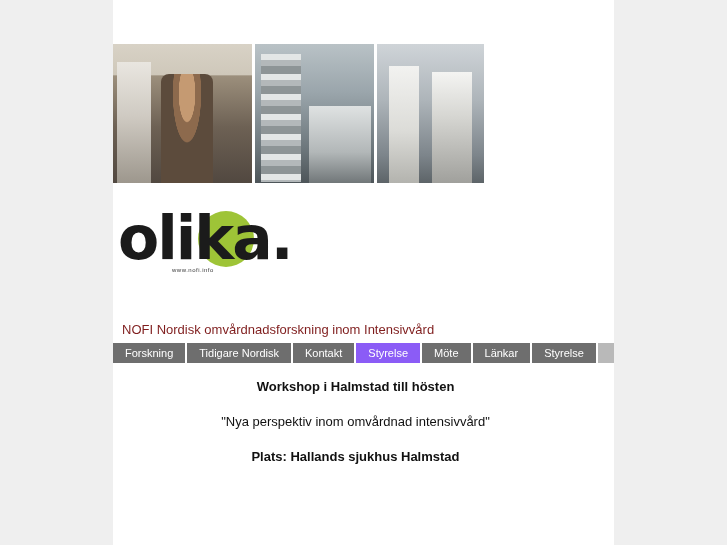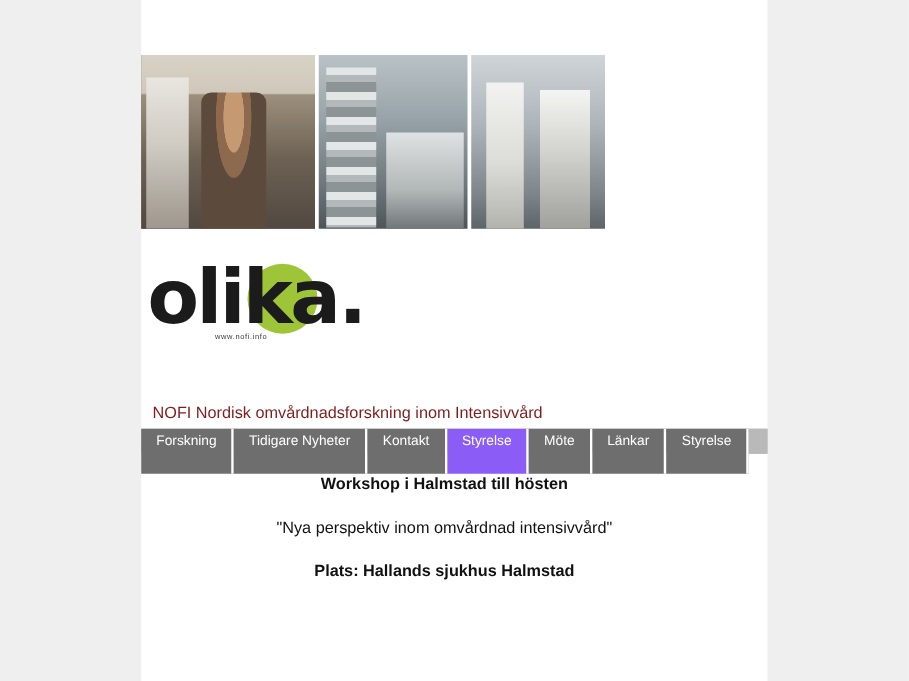--- a/index.html
+++ b/index.html
@@ -157,21 +157,21 @@
     top: 343px;
     width: 501px;
     height: 20px;
     display: flex;
     align-items: stretch;
     background: #b9b9b9;
   }
   .nav-item {
     flex: 0 0 auto;
     padding: 0 12px;
-    height: 36px;
+    height: 20px;
     line-height: 20px;
     font-size: 11px;
     color: #ffffff;
     background: #6e6e6e;
     border-right: 2px solid #ffffff;
     text-align: center;
     cursor: pointer;
     white-space: nowrap;
   }
   .nav-item.alt { background: #8b5cf6; }
@@ -210,21 +210,21 @@
   <div class="logo-area">
     <div class="logo-dot"></div>
     <div class="logo-text"><span>olika</span><span>.</span></div>
     <div class="logo-url">www.nofi.info</div>
   </div>
 
   <div class="site-title">NOFI Nordisk omvårdnadsforskning inom Intensivvård</div>
 
   <div class="nav">
     <div class="nav-item">Forskning</div>
-    <div class="nav-item">Tidigare Nyheter</div>
+    <div class="nav-item">Tidigare Nordisk</div>
     <div class="nav-item">Kontakt</div>
     <div class="nav-item alt">Styrelse</div>
     <div class="nav-item">Möte</div>
     <div class="nav-item">Länkar</div>
     <div class="nav-item">Styrelse</div>
     <div class="nav-spacer"></div>
   </div>
 
   <div class="body-text">
     <p class="para bold">Workshop i Halmstad till hösten</p>

